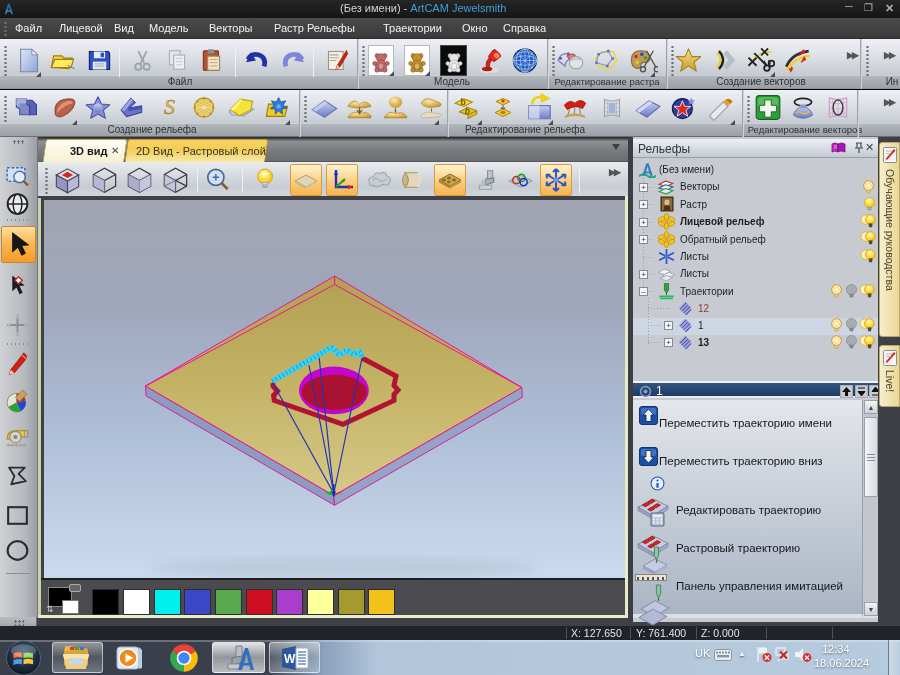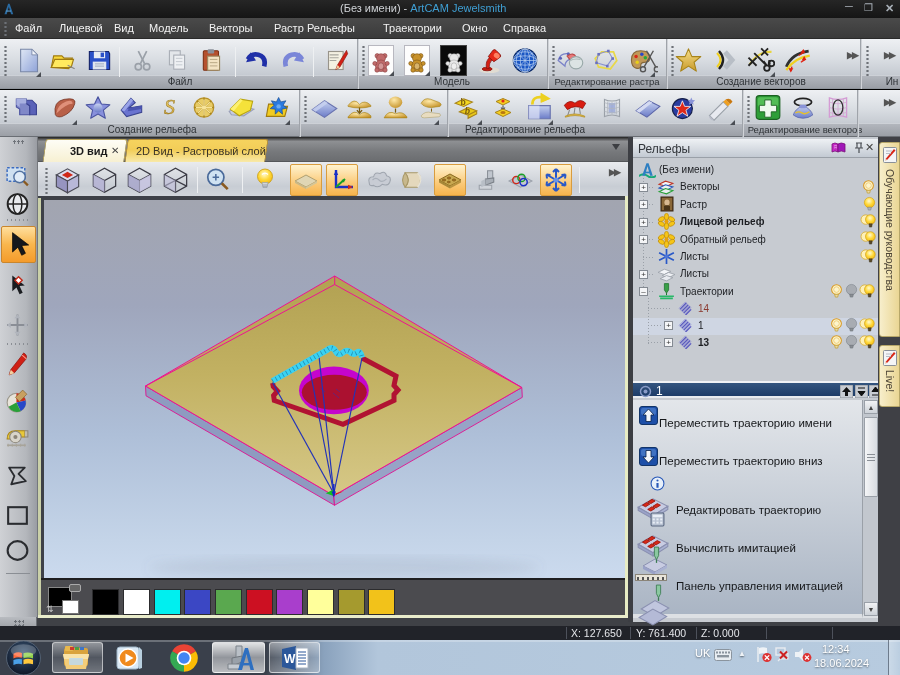--- a/index.html
+++ b/index.html
@@ -484,21 +484,21 @@
     <div class="trow" style="top:91px;">
         <span class="lbl">Листы</span>
       </div>
     <div class="trow" style="top:108px;">
         <span class="lbl">Листы</span>
       </div>
     <div class="trow" style="top:125.5px;">
         <span class="lbl">Траектории</span>
       </div>
     <div class="trow" style="top:143px;">
-        <span class="lbl" style="left:65px;color:#8b3a30;">14</span>
+        <span class="lbl" style="left:65px;color:#8b3a30;">12</span>
       </div>
     <div class="trow" style="top:159.5px;background:#cfd6e3;">
         <span class="lbl" style="left:65px;">1</span>
       </div>
     <div class="trow" style="top:176.5px;">
         <span class="lbl" style="left:65px;font-weight:bold;">13</span>
       </div>
     <div class="dotline" style="left:10px;top:20px;height:116px;"></div>
     <div class="dothl" style="left:10px;top:29px;width:12px;"></div>
     <div class="dothl" style="left:10px;top:46px;width:12px;"></div>
@@ -611,21 +611,21 @@
       </svg>
     <svg style="position:absolute;left:236px;top:2px;" width="13" height="13" viewBox="0 0 13 13">
         <rect width="13" height="13" fill="#c8ccd2" stroke="#8a9098"></rect>
         <path d="M3 10 h7 M6.5 2 L3 6.5 h7 Z" stroke="#111" fill="#111"></path>
       </svg>
   </div>
   <div id="ppcmd">
     <span class="cmdtxt" style="left:26px;top:17px;">Переместить траекторию имени</span>
     <span class="cmdtxt" style="left:26px;top:55px;">Переместить траекторию вниз</span>
     <span class="cmdtxt" style="left:43px;top:104px;">Редактировать траекторию</span>
-    <span class="cmdtxt" style="left:43px;top:142px;">Вычислить имитацией</span>
+    <span class="cmdtxt" style="left:43px;top:142px;">Растровый траекторию</span>
     <span class="cmdtxt" style="left:43px;top:180px;">Панель управления имитацией</span>
     <svg class="ic" style="left:6px;top:6px;" width="19" height="19">
         <use href="#c-up"></use>
       </svg>
     <svg class="ic" style="left:6px;top:47px;" width="19" height="19">
         <use href="#c-down"></use>
       </svg>
     <svg class="ic" style="left:2px;top:84px;" width="36" height="36">
         <use href="#c-slab"></use>
       </svg>

